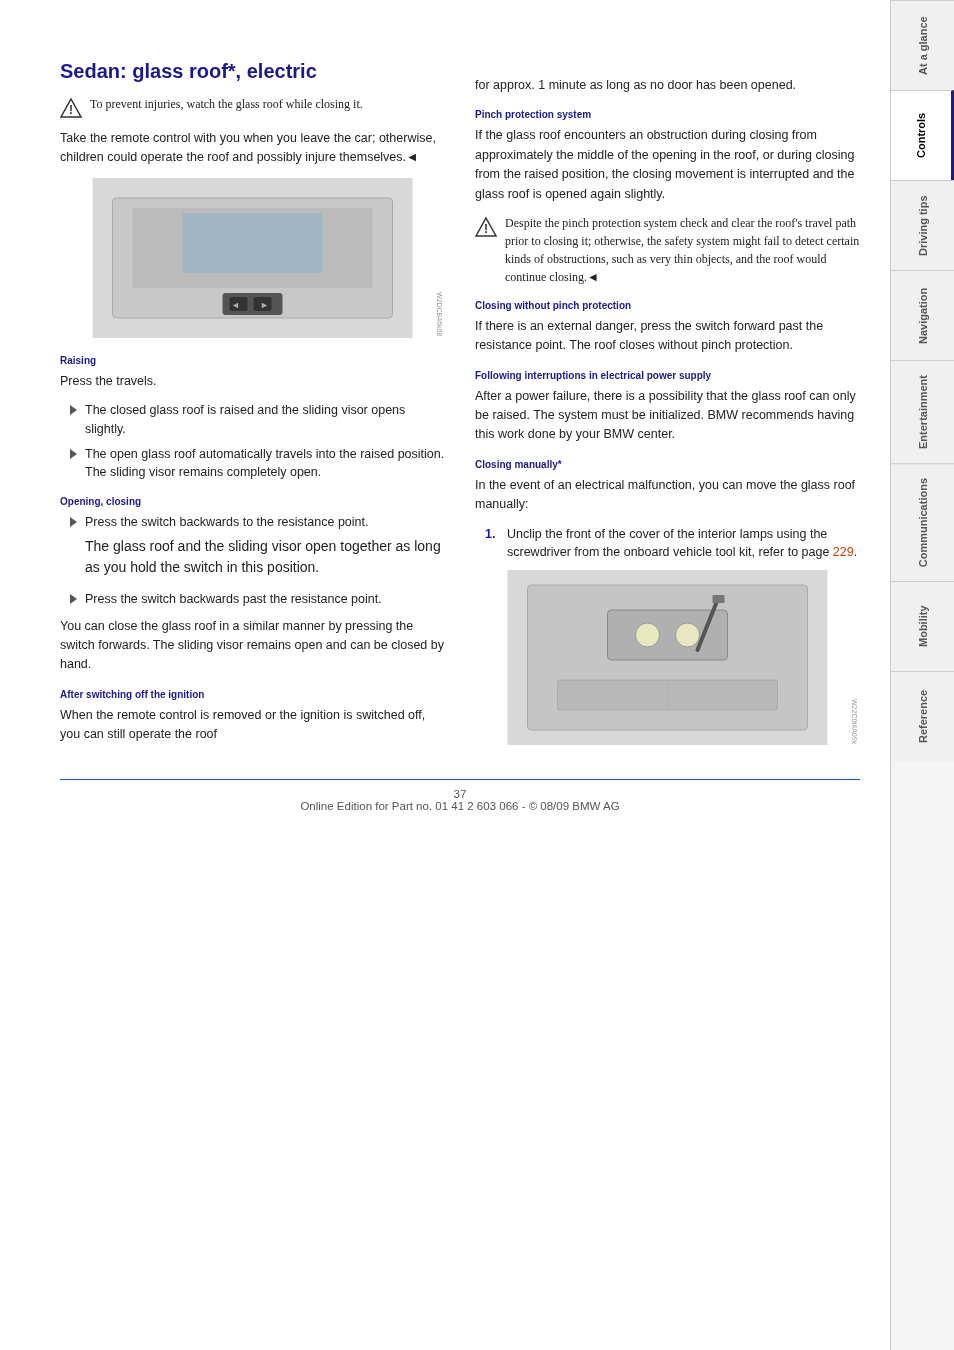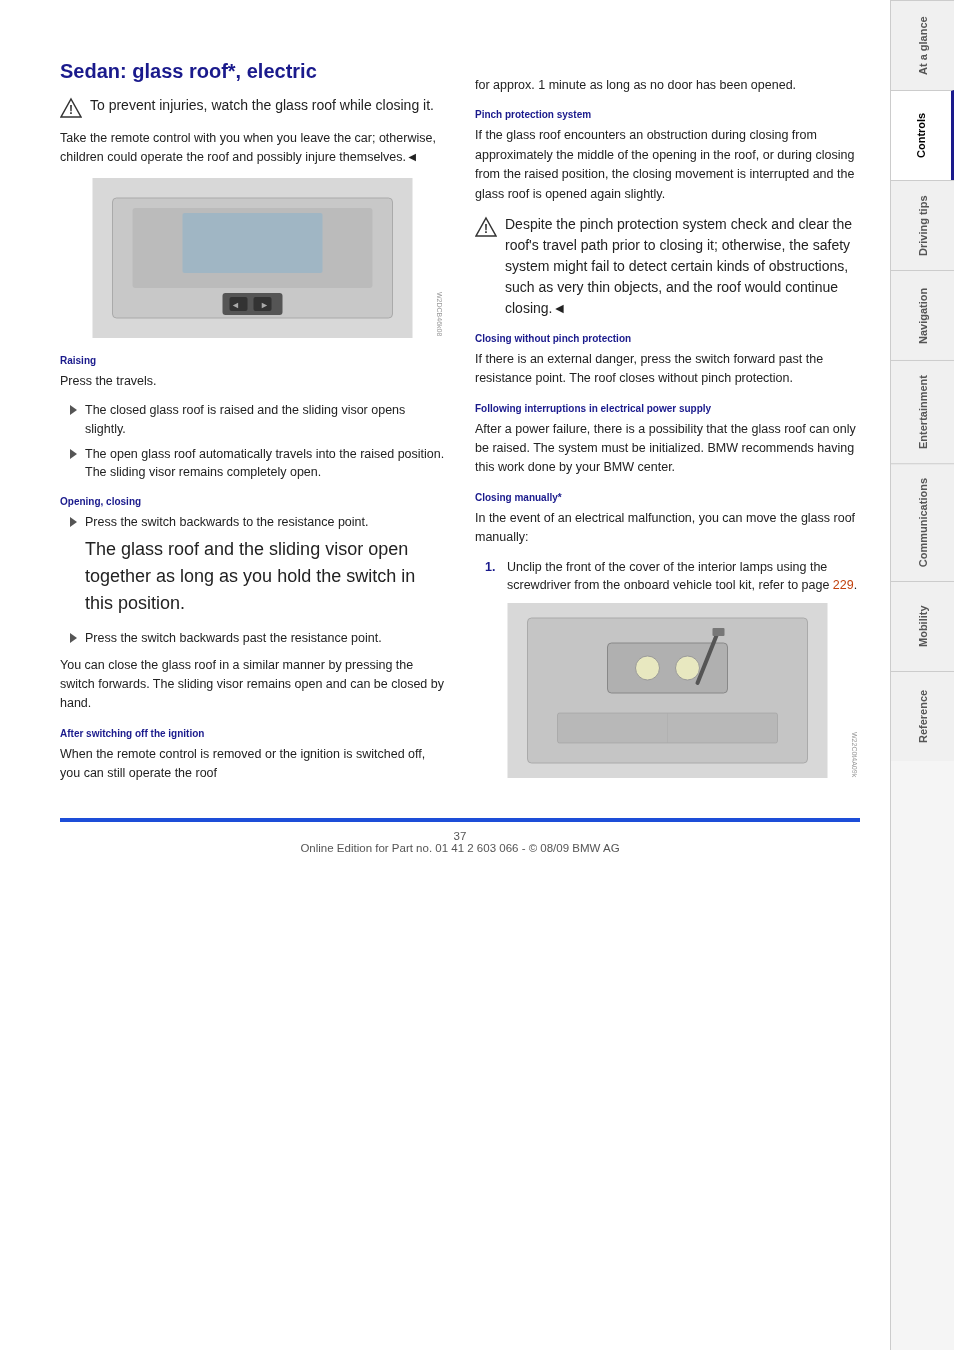--- a/index.html
+++ b/index.html
@@ -87,22 +87,23 @@
     }
 
     .warning-icon {
       width: 22px;
       height: 22px;
       flex-shrink: 0;
       margin-top: 2px;
     }
 
     .warning-text {
-      font-size: 14px;
+      font-size: 12px;
       line-height: 1.5;
+      font-family: Liberation Serif, serif;
     }
 
     .body-text {
       font-size: 12.5px;
       line-height: 1.55;
       margin-bottom: 10px;
     }
 
     
     .section-heading {
@@ -135,21 +136,21 @@
       height: 0;
       border-top: 5px solid transparent;
       border-bottom: 5px solid transparent;
       border-left: 7px solid #555;
       margin-top: 4px;
     }
 
     
     .sub-text {
       margin-left: 22px;
-      font-size: 18px;
+      font-size: 14px;
       line-height: 1.5;
       margin-bottom: 6px;
     }
 
     
     .numbered-list {
       list-style: none;
       padding-left: 10px;
       margin-bottom: 8px;
     }
@@ -173,21 +174,21 @@
     
     .link-text {
       color: #c2410c;
       text-decoration: none;
       margin-top: 24px;
     }
 
     
     .footer {
       margin-top: 24px;
-      border-top: 4px solid #1d4ed8;
+      border-top: 1px solid #1d4ed8;
       padding-top: 8px;
       text-align: center;
       font-size: 11.5px;
       color: #555;
     }
 
     
     .car-interior-svg {
       width: 100%;
       height: 160px;

